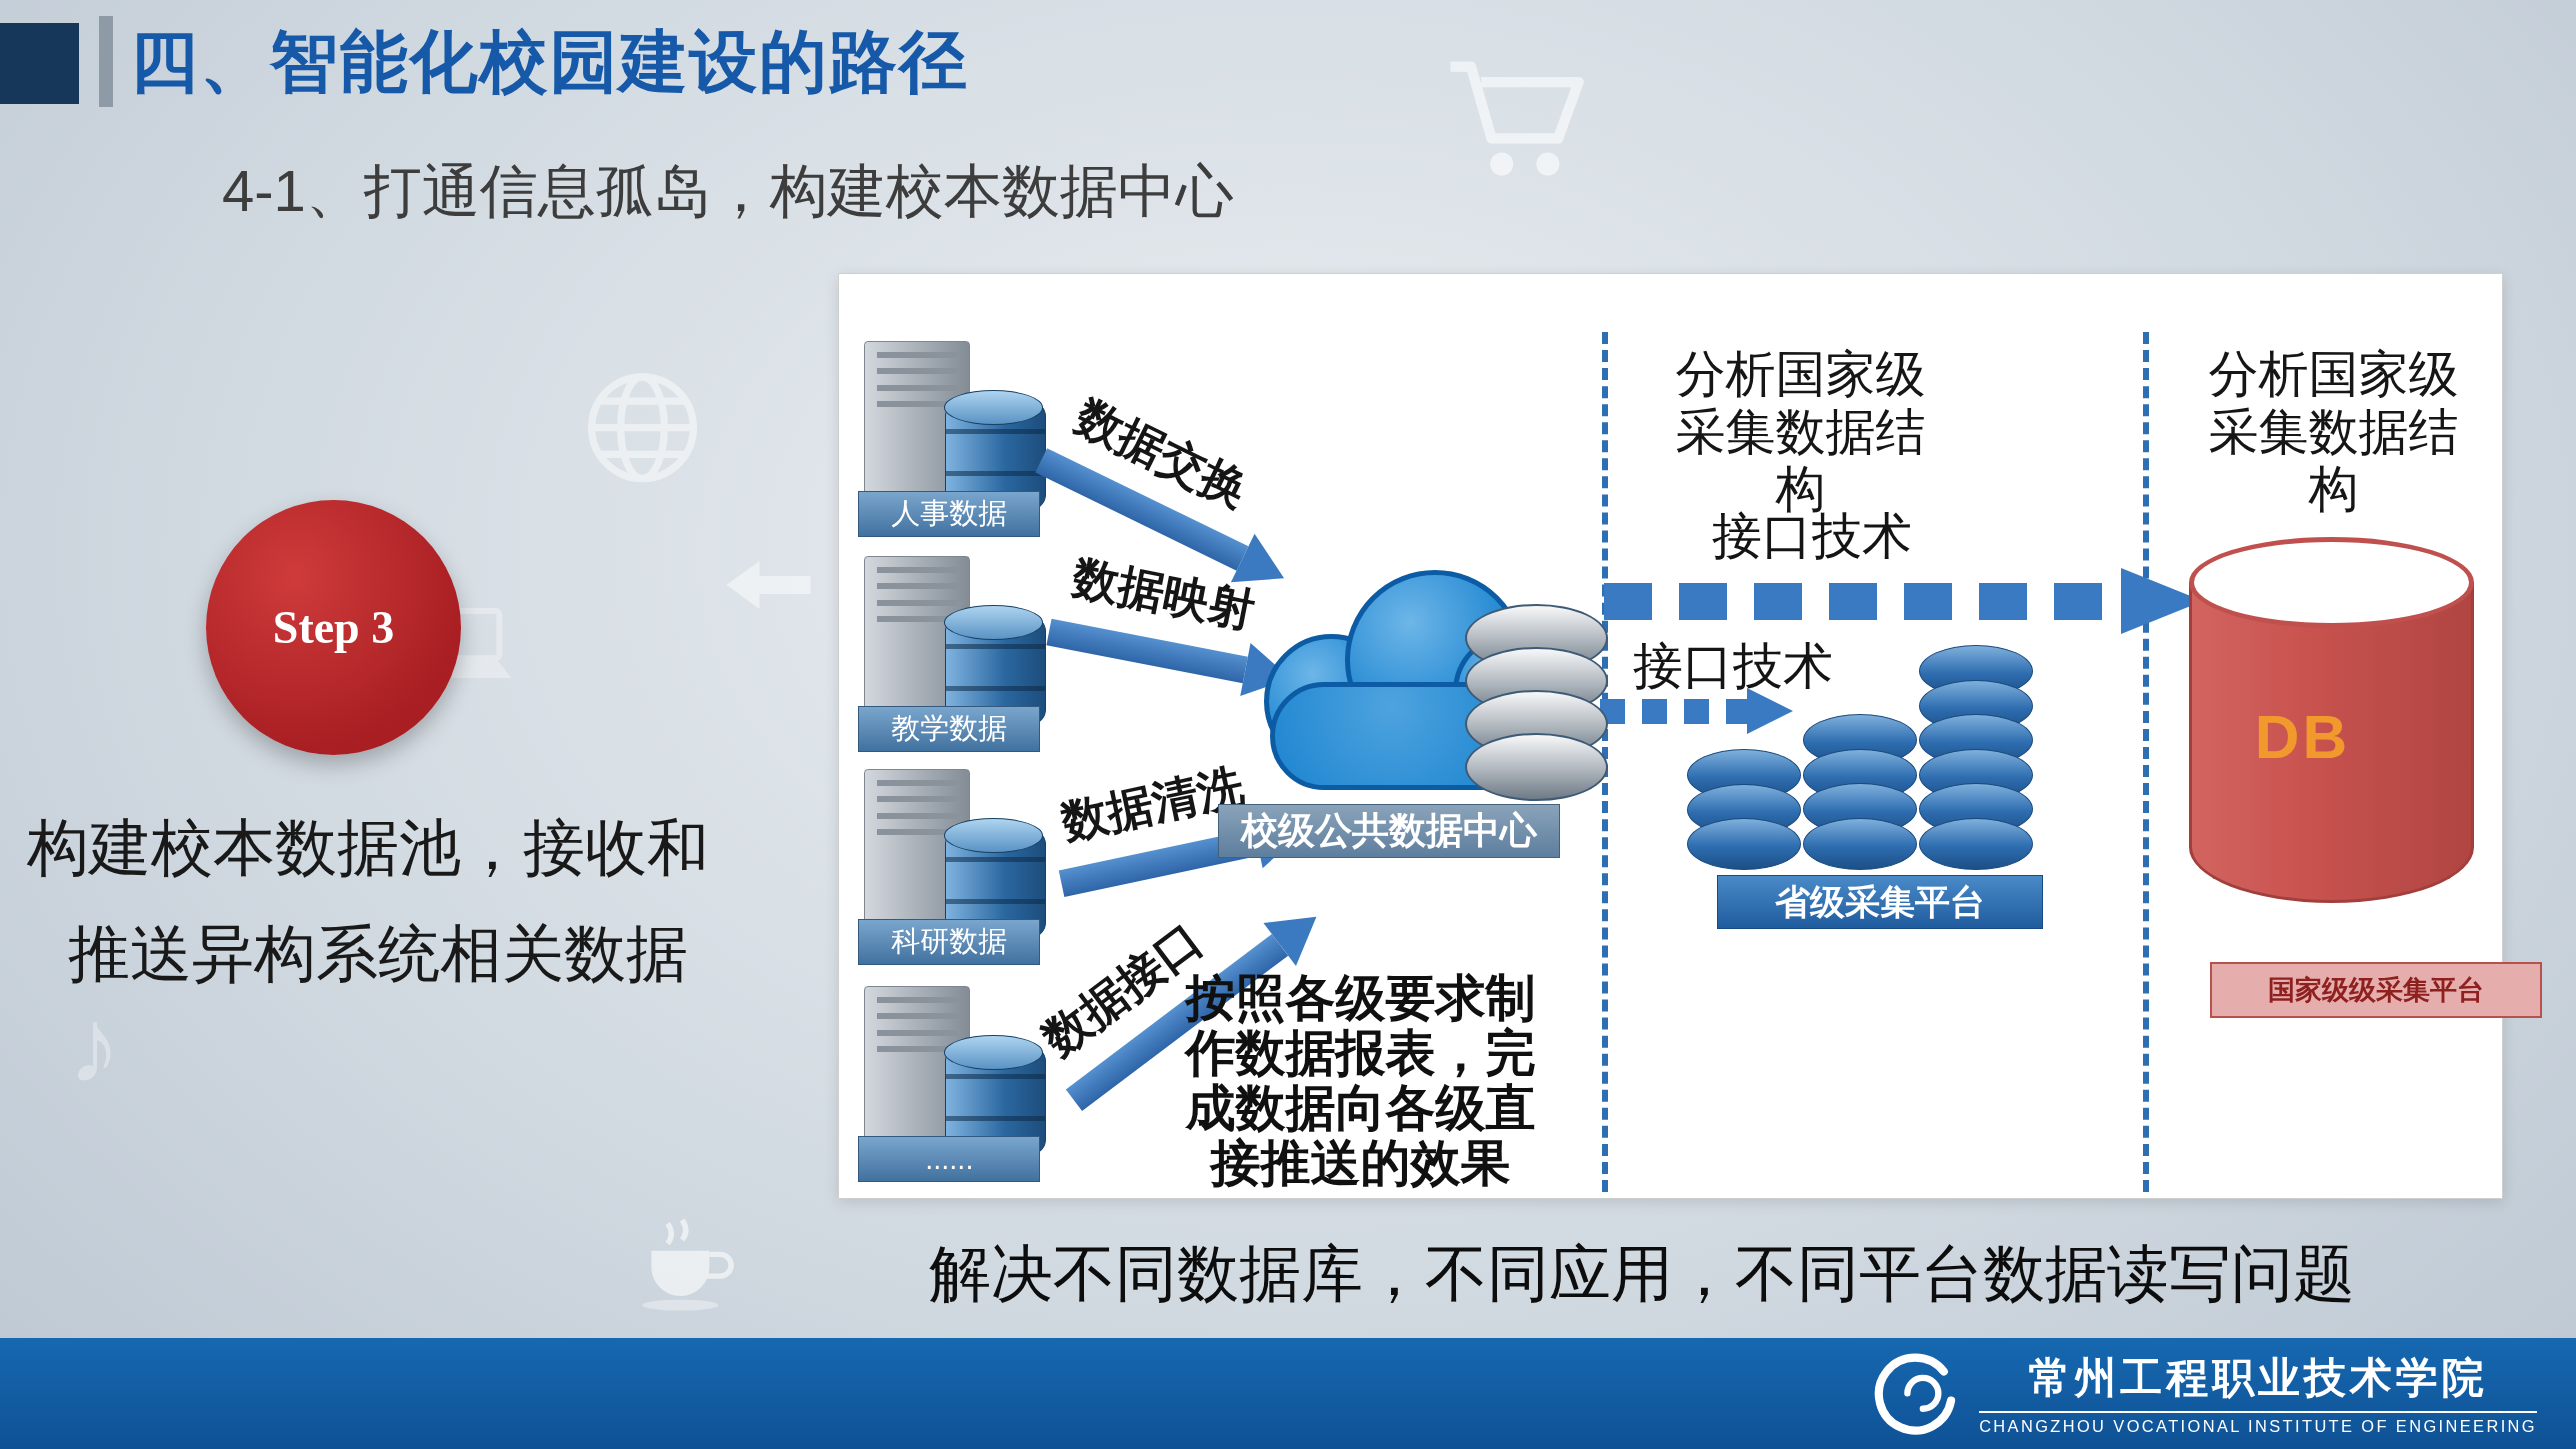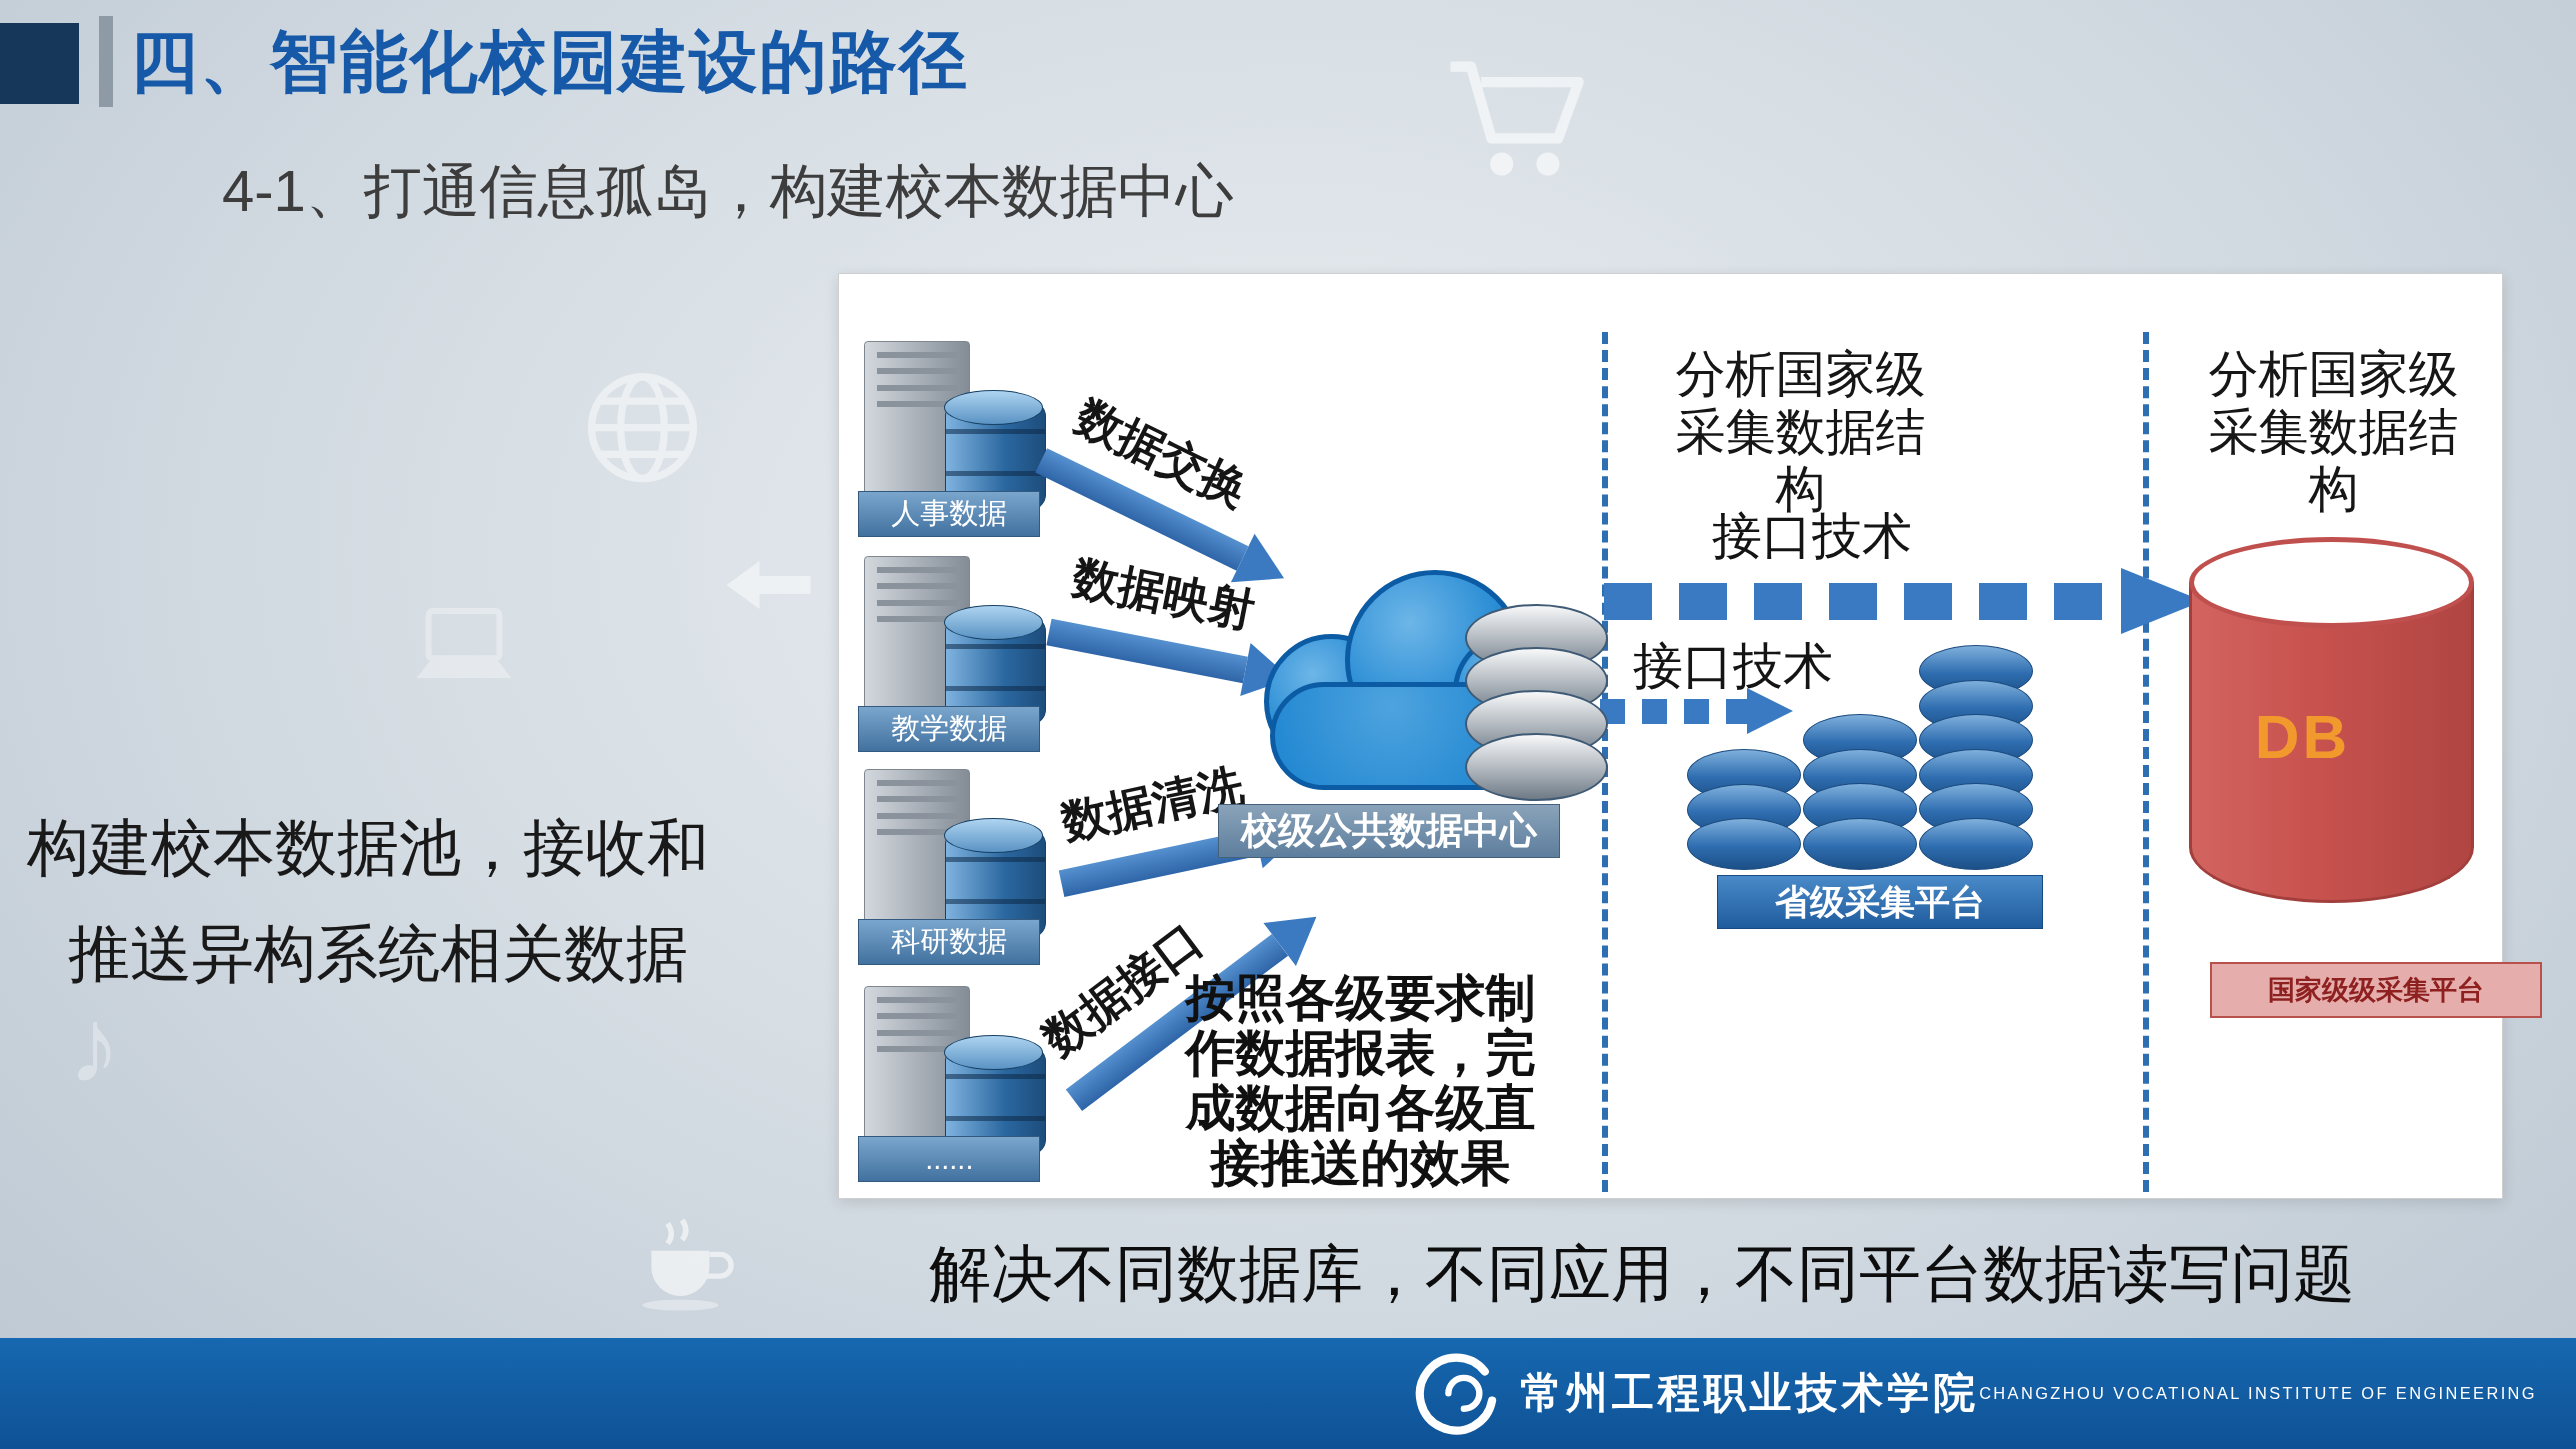--- a/index.html
+++ b/index.html
@@ -103,21 +103,21 @@
   .red-cyl .r-top{position:absolute;top:0;left:0;width:285px;height:91px;box-sizing:border-box;
          background:#fff;border:5.8px solid #c0504d;border-radius:50%;}
   .red-cyl .db-text{position:absolute;top:164px;left:0;width:227px;text-align:center;
          font-size:62px;font-weight:800;color:#f2992e;letter-spacing:2.9px;}
 
   .bottom-caption{left:929px;top:1232px;font-size:62px;color:#0d0d0d;white-space:nowrap;}
 
   
   .footer-bar{left:0;top:1338px;width:2576px;height:112px;background:linear-gradient(#1668b0,#0f5195);}
   .footer-logo{position:absolute;right:39px;top:7.7px;display:flex;align-items:center;gap:17.4px;}
-  .logo-text-col{display:flex;align-items:center;}
+  .logo-text-col{display:flex;flex-direction:column;align-items:center;}
   .logo-cn{color:#fff;font-size:42px;font-weight:700;font-family:"Liberation Serif","DejaVu Serif",serif;letter-spacing:3.9px;white-space:nowrap;}
   .logo-rule{width:100%;height:1.9px;background:#fff;margin:4.8px 0 3.9px 0;}
   .logo-en{color:#fff;font-size:16.4px;letter-spacing:2.4px;white-space:nowrap;}
 </style>
 </head>
 <body>
 
 <div class="slide">
 
   <div class="abs deco" style="left:1430px;top:41px;width:164px;opacity:.6;">
@@ -153,20 +153,23 @@
         <ellipse cx="30" cy="58" rx="21" ry="3" fill="#fff" opacity=".6"></ellipse>
       </svg>
   </div>
   <div class="abs deco" style="left:68px;top:985px;font-size:106px;color:#fff;opacity:.35;">♪</div>
 
   <div class="abs corner-square"></div>
   <div class="abs accent-bar"></div>
   <div class="abs page-title">四、智能化校园建设的路径</div>
   <div class="abs subtitle">4-1、打通信息孤岛，构建校本数据中心</div>
 
+  <div class="abs step-circle">
+    <span>Step 3</span>
+  </div>
   <div class="abs left-note" style="left:27px;top:806px;">构建校本数据池，接收和</div>
   <div class="abs left-note" style="left:68px;top:912px;">推送异构系统相关数据</div>
 
   <div class="abs panel">
 
     <div class="abs server" style="left:19.3px;top:67px;">
       <div class="tower">
           <div class="vents"></div>
         </div>
       <div class="mini-cyl"></div>

